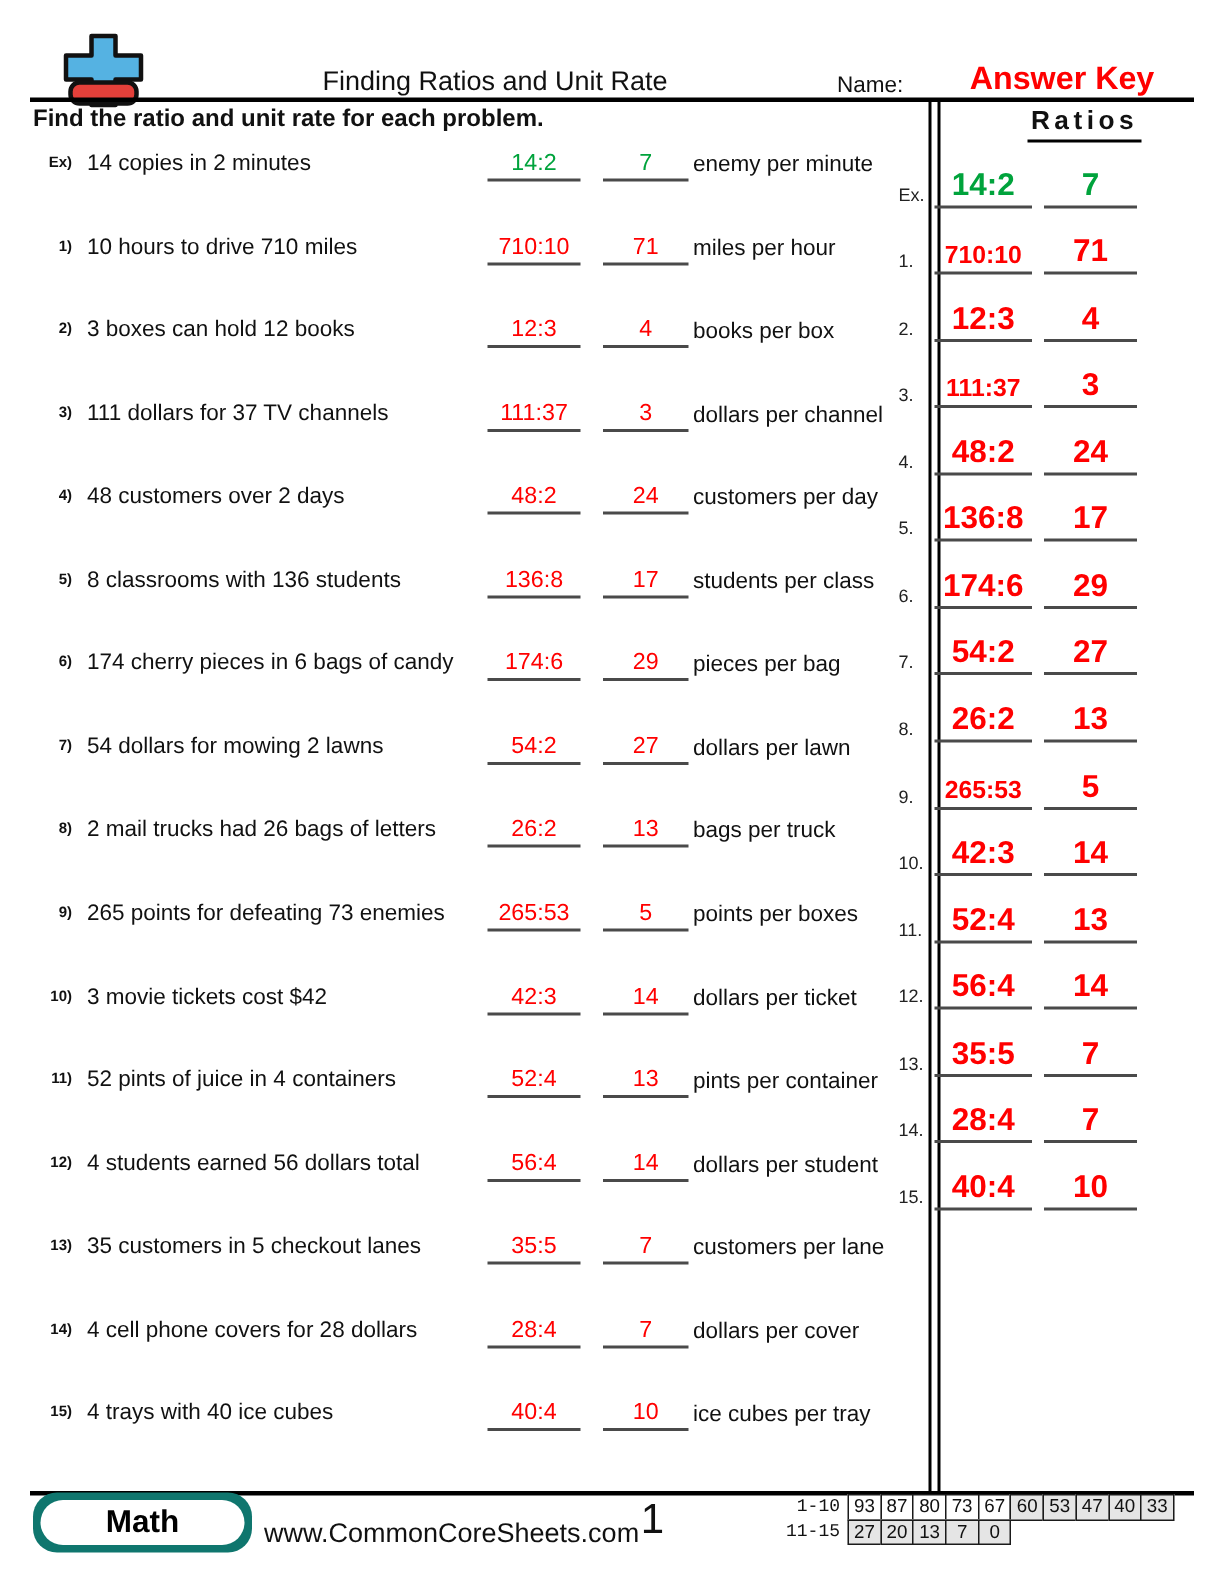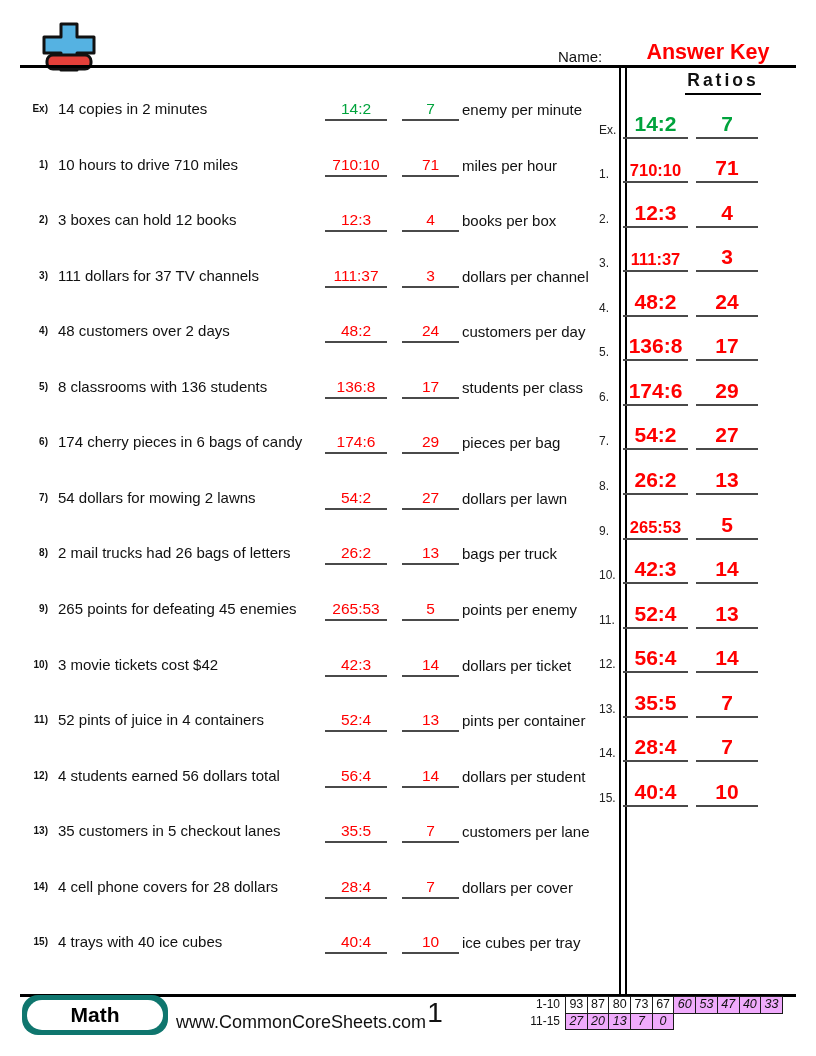--- a/index.html
+++ b/index.html
@@ -55,39 +55,41 @@
              border-radius:16px;}
   .math-inner{position:absolute;left:5px;top:5px;right:5px;bottom:5px;background:#fff;
               border-radius:15px;display:flex;align-items:center;justify-content:center;
               font-weight:bold;font-size:21px;color:#000;}
   .website{position:absolute;left:176px;top:1012px;font-size:18px;}
   .page-num{position:absolute;left:395px;top:997px;width:80px;text-align:center;font-size:28px;}
 
   #score-table{position:absolute;left:508px;top:996px;}
   .s-row{display:flex;height:17.5px;}
   .s-row + .s-row{margin-top:-1px;}
-  .s-label{width:52px;text-align:right;padding-right:5px;font-size:12px;line-height:17.5px;}
+  .s-label{width:52px;text-align:right;padding-right:5px;font-size:12px;line-height:17.5px;font-family:Liberation Mono, monospace;}
   .s-cell{width:22.7px;box-sizing:border-box;border:1px solid #1a1a1a;margin-left:-1px;
           text-align:center;font-size:12.5px;line-height:15.5px;background:#fff;}
   .s-cell.first{margin-left:0;}
-  .s-cell.hl{background:#f0abfc;font-style:italic;}
+  .s-cell.hl{background:#e5e5e5;}
 </style>
 </head>
 <body>
 
 <div class="page">
 
   <svg class="logo" width="54" height="50" viewBox="0 0 54 50">
     <path d="M19 2 h16 v13 h17 v16 h-17 v17 h-16 v-17 h-17 v-16 h17 z" fill="#55b2e2" stroke="#111" stroke-width="3" stroke-linejoin="round"></path>
     <rect x="5" y="33" width="44" height="14" rx="6" fill="#e4403a" stroke="#111" stroke-width="3"></rect>
   </svg>
 
+  <div class="title">Finding Ratios and Unit Rate</div>
   <div class="name-label">Name:</div>
   <div class="answer-key">Answer Key</div>
   <div class="rule-top"></div>
+  <div class="instruction">Find the ratio and unit rate for each problem.</div>
 
   <div id="problems">
       <div class="p-row" style="top: 99px;">
         <span class="p-num">Ex)</span>
         <span class="p-text">14 copies in 2 minutes</span>
         <span class="p-blank p-ratio green">14:2</span>
         <span class="p-blank p-rate green">7</span>
         <span class="p-unit">enemy per minute</span>
       </div>
       <div class="p-row" style="top: 154.55px;">
@@ -141,24 +143,24 @@
       </div>
       <div class="p-row" style="top: 543.4px;">
         <span class="p-num">8)</span>
         <span class="p-text">2 mail trucks had 26 bags of letters</span>
         <span class="p-blank p-ratio red">26:2</span>
         <span class="p-blank p-rate red">13</span>
         <span class="p-unit">bags per truck</span>
       </div>
       <div class="p-row" style="top: 598.95px;">
         <span class="p-num">9)</span>
-        <span class="p-text">265 points for defeating 45 enemies</span>
+        <span class="p-text">265 points for defeating 73 enemies</span>
         <span class="p-blank p-ratio red">265:53</span>
         <span class="p-blank p-rate red">5</span>
-        <span class="p-unit">points per enemy</span>
+        <span class="p-unit">points per boxes</span>
       </div>
       <div class="p-row" style="top: 654.5px;">
         <span class="p-num">10)</span>
         <span class="p-text">3 movie tickets cost $42</span>
         <span class="p-blank p-ratio red">42:3</span>
         <span class="p-blank p-rate red">14</span>
         <span class="p-unit">dollars per ticket</span>
       </div>
       <div class="p-row" style="top: 710.05px;">
         <span class="p-num">11)</span>

